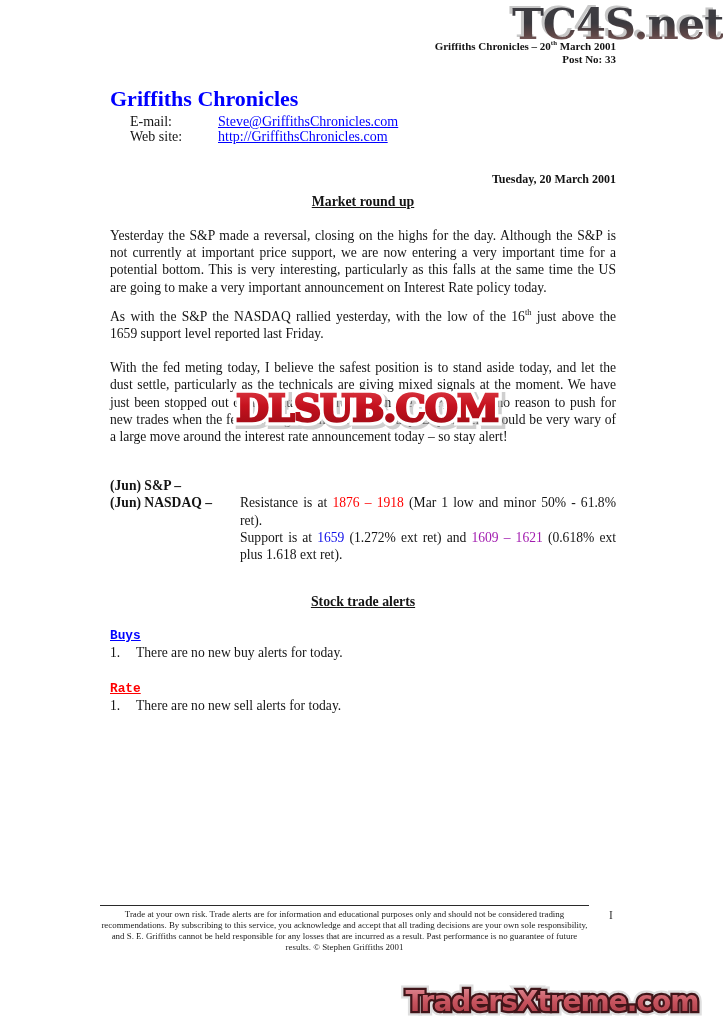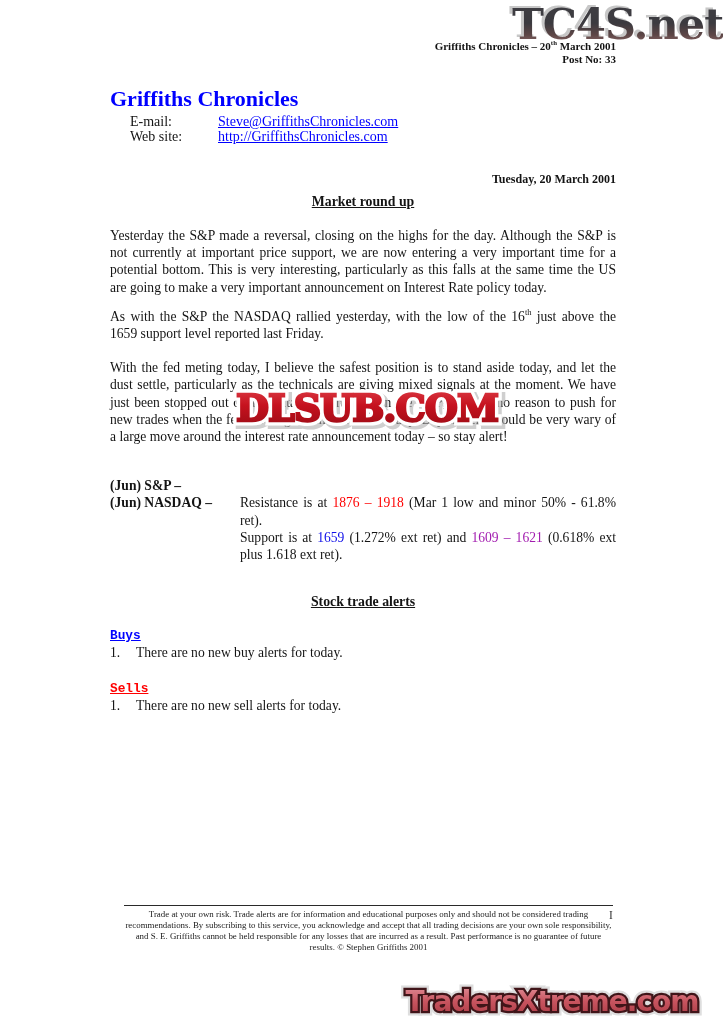--- a/index.html
+++ b/index.html
@@ -55,21 +55,21 @@
   
   .stock-heading{margin-top:30px;}
   .sub-heading{margin:18px 0 0 0;font-size:12.8px;line-height:16px;font-weight:bold;text-decoration:underline;font-family:Liberation Mono, monospace;}
   .buys-heading{color:#0000ff;}
   .sells-heading{color:#ff0000;}
   .alert-item{font-size:13.6px;line-height:17.2px;margin-top:0;}
   .alert-num{display:inline-block;width:26px;}
 
   
   .footer{
-    position:absolute;left:124px;top:905px;width:489px;
+    position:absolute;left:100px;top:905px;width:489px;
     border-top:1.4px solid #2a2a2a;padding-top:3px;
     font-size:8.9px;line-height:11px;text-align:center;color:#222;
   }
   .page-num{position:absolute;left:609px;top:909px;font-size:11.5px;color:#333;}
 
   
   .tx-logo{position:absolute;top:980px;right:4px;}
 </style>
 </head>
 <body>
@@ -138,21 +138,21 @@
       </div>
     </div>
 
     <div class="section-heading stock-heading">Stock trade alerts</div>
 
     <div class="sub-heading buys-heading">Buys</div>
     <div class="alert-item">
       <span class="alert-num">1.</span><span>There are no new buy alerts for today.</span>
     </div>
 
-    <div class="sub-heading sells-heading" style="margin-top:20px">Sells</div>
+    <div class="sub-heading sells-heading" style="margin-top:20px">Rate</div>
     <div class="alert-item">
       <span class="alert-num">1.</span><span>There are no new sell alerts for today.</span>
     </div>
 
   </div>
 
   <div class="footer">Trade at your own risk. Trade alerts are for information and educational purposes only and should not be considered trading recommendations. By subscribing to this service, you acknowledge and accept that all trading decisions are your own sole responsibility, and S. E. Griffiths cannot be held responsible for any losses that are incurred as a result.  Past performance is no guarantee of future results.  © Stephen Griffiths 2001</div>
   <div class="page-num">I</div>
 
   <svg class="tx-logo" width="336" height="42" viewBox="0 0 336 42">

